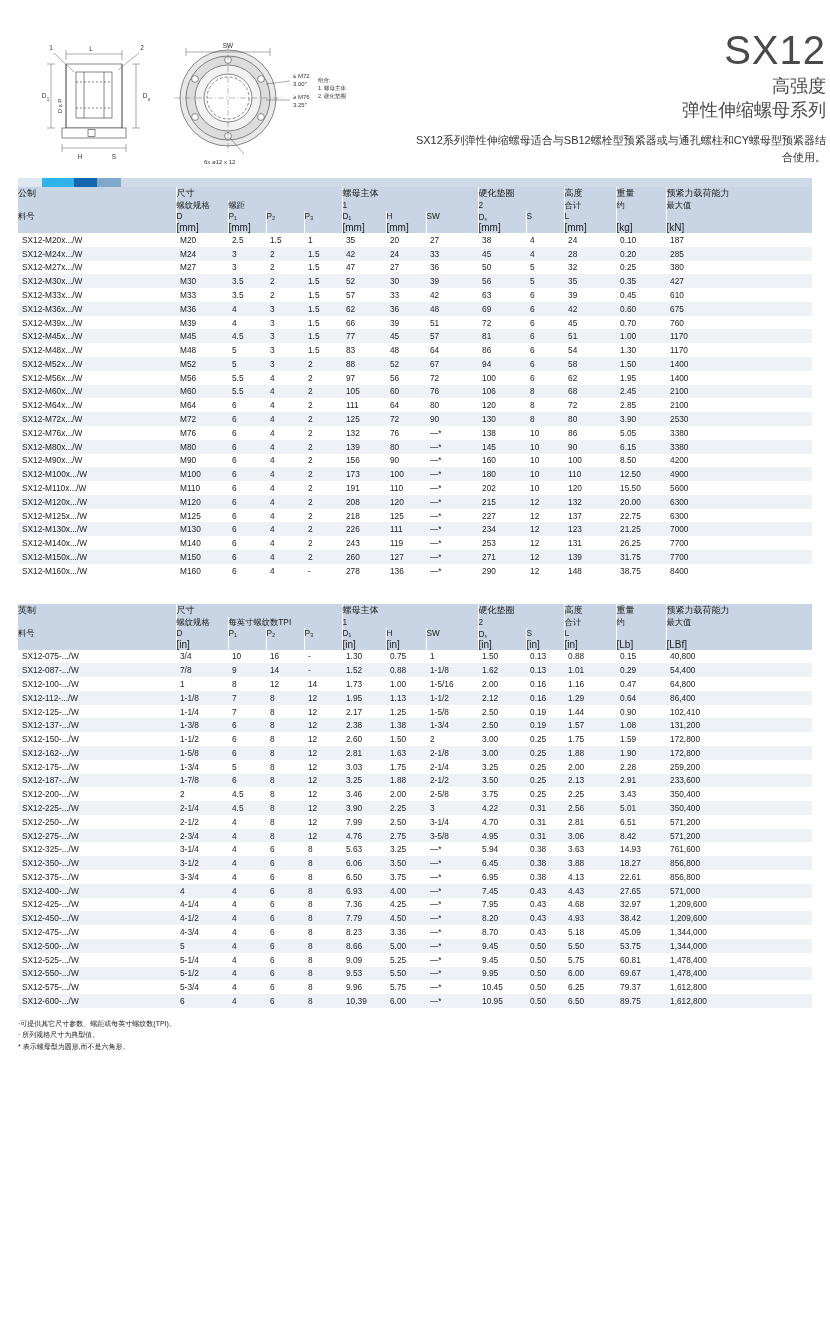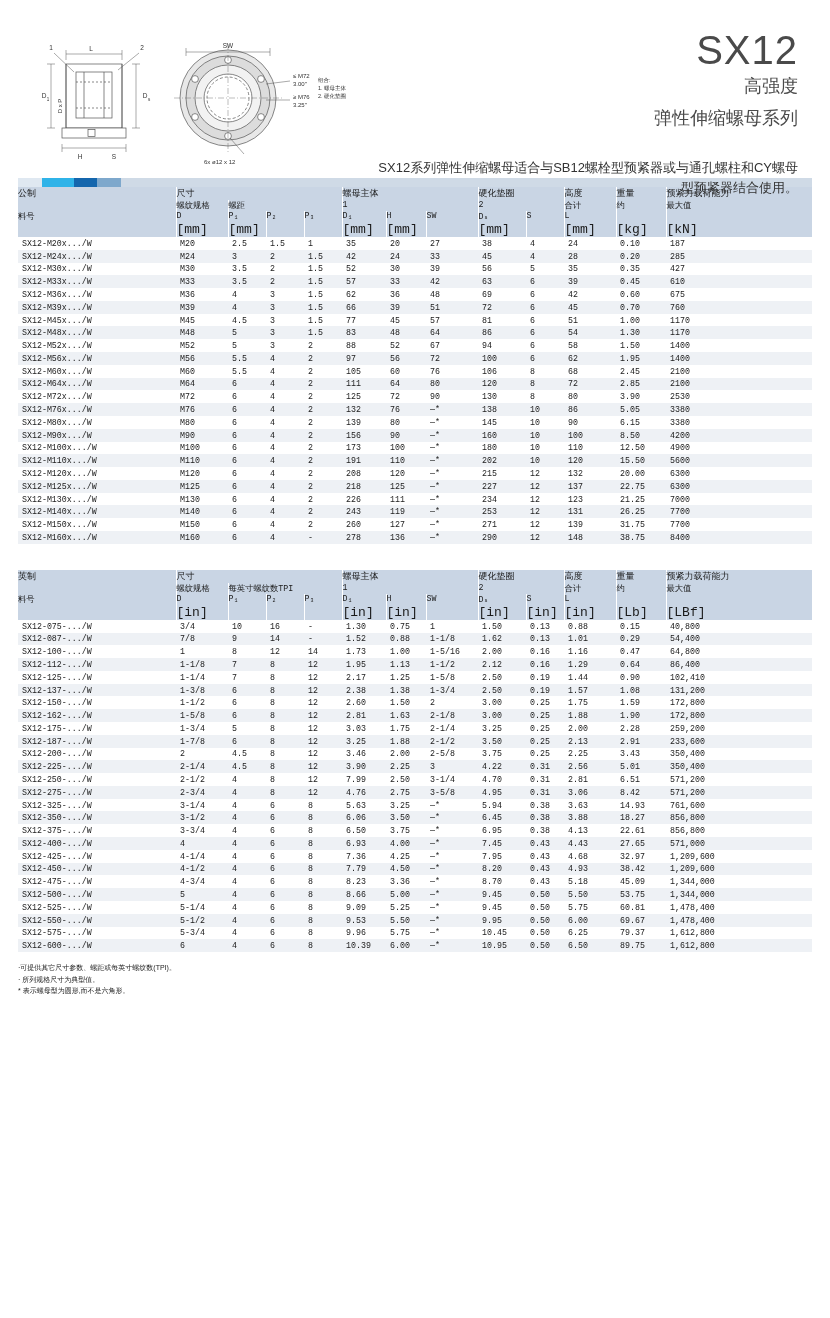--- a/index.html
+++ b/index.html
@@ -11,47 +11,47 @@
     font-family: "Liberation Sans", sans-serif;
     color: #1a1a1a;
     position: relative;
     overflow: hidden;
   }
   .page { position: relative; width: 830px; height: 1318px; padding: 0; }
 
   
   .header { position: relative; height: 176px; }
   .drawings { position: absolute; left: 18px; top: 26px; width: 330px; height: 140px; }
-  .title-block { position: absolute; right: 32px; top: 30px; width: 420px; text-align: right; }
+  .title-block { position: absolute; right: 4px; top: 30px; width: 420px; text-align: right; }
   .big-title {
     font-size: 40px; letter-spacing: 1px; color: #4a4a4a; line-height: 1.0;
     font-family: "Liberation Sans", sans-serif; font-weight: 400;
   }
   .sub1 { font-size: 18px; color: #4a4a4a; margin-top: 4px; }
-  .sub2 { font-size: 18px; color: #4a4a4a; margin-top: 8px; }
-  .desc { font-size: 13px; color: #333; margin-top: 28px; line-height: 1.5; }
+  .sub2 { font-size: 18px; color: #4a4a4a; margin-top: 0; }
+  .desc { font-size: 11px; color: #333; margin-top: 10px; line-height: 1.5; }
 
   
   .dw text { font-family: "Liberation Sans", sans-serif; fill:#333; }
 
   
   .colorbar { display:flex; height: 9px; width: 794px; margin: 2px 18px 0 18px; }
   .colorbar div { height: 100%; }
 
   
-  .tbl-wrap { margin: 0 18px; font-family: Liberation Mono, monospace; }
+  .tbl-wrap { margin: 0 18px; }
   table.spec { border-collapse: collapse; width: 794px; font-size: 8.3px; table-layout: fixed; }
   table.spec td, table.spec th { padding: 0; text-align: left; vertical-align: top; font-weight: normal; }
   .hdr-band { background: #c9d5e4; }
   .hdr-band td { border-right: 1px solid #ffffff; padding: 3px 4px 2px 4px; }
   .hdr-band td:last-child { border-right: none; }
   .hrow1 td { font-size: 9px; padding-top: 5px; padding-bottom: 4px; }
   .hrow2 td { font-size: 8.3px; padding-top: 2px; padding-bottom: 9px; }
   .hrow3 td { font-size: 8.3px; padding-top: 2px; padding-bottom: 3px; }
-  .hrow4 td { font-size: 13px; padding-top: 0px; padding-bottom: 4px; margin-left: 48px; }
+  .hrow4 td { font-size: 10px; padding-top: 0px; padding-bottom: 4px; margin-left: 48px; }
   .unit { color:#1a1a1a; }
   tbody.body tr td { padding: 1.9px 4px; border-bottom: none; }
   tbody.body tr:nth-child(odd) { background: #ffffff; }
   tbody.body tr:nth-child(even) { background: #eef1f5; }
   .gap { height: 26px; }
 
   
   .footnotes { margin: 10px 18px 0 18px; font-size: 7px; color: #222; line-height: 1.65; }
 </style>
 </head>
@@ -259,20 +259,35 @@
             <td>42</td>
             <td>24</td>
             <td>33</td>
             <td>45</td>
             <td>4</td>
             <td>28</td>
             <td>0.20</td>
             <td>285</td>
           </tr>
           <tr>
+            <td>SX12-M27x.../W</td>
+            <td>M27</td>
+            <td>3</td>
+            <td>2</td>
+            <td>1.5</td>
+            <td>47</td>
+            <td>27</td>
+            <td>36</td>
+            <td>50</td>
+            <td>5</td>
+            <td>32</td>
+            <td>0.25</td>
+            <td>380</td>
+          </tr>
+          <tr>
             <td>SX12-M30x.../W</td>
             <td>M30</td>
             <td>3.5</td>
             <td>2</td>
             <td>1.5</td>
             <td>52</td>
             <td>30</td>
             <td>39</td>
             <td>56</td>
             <td>5</td>

